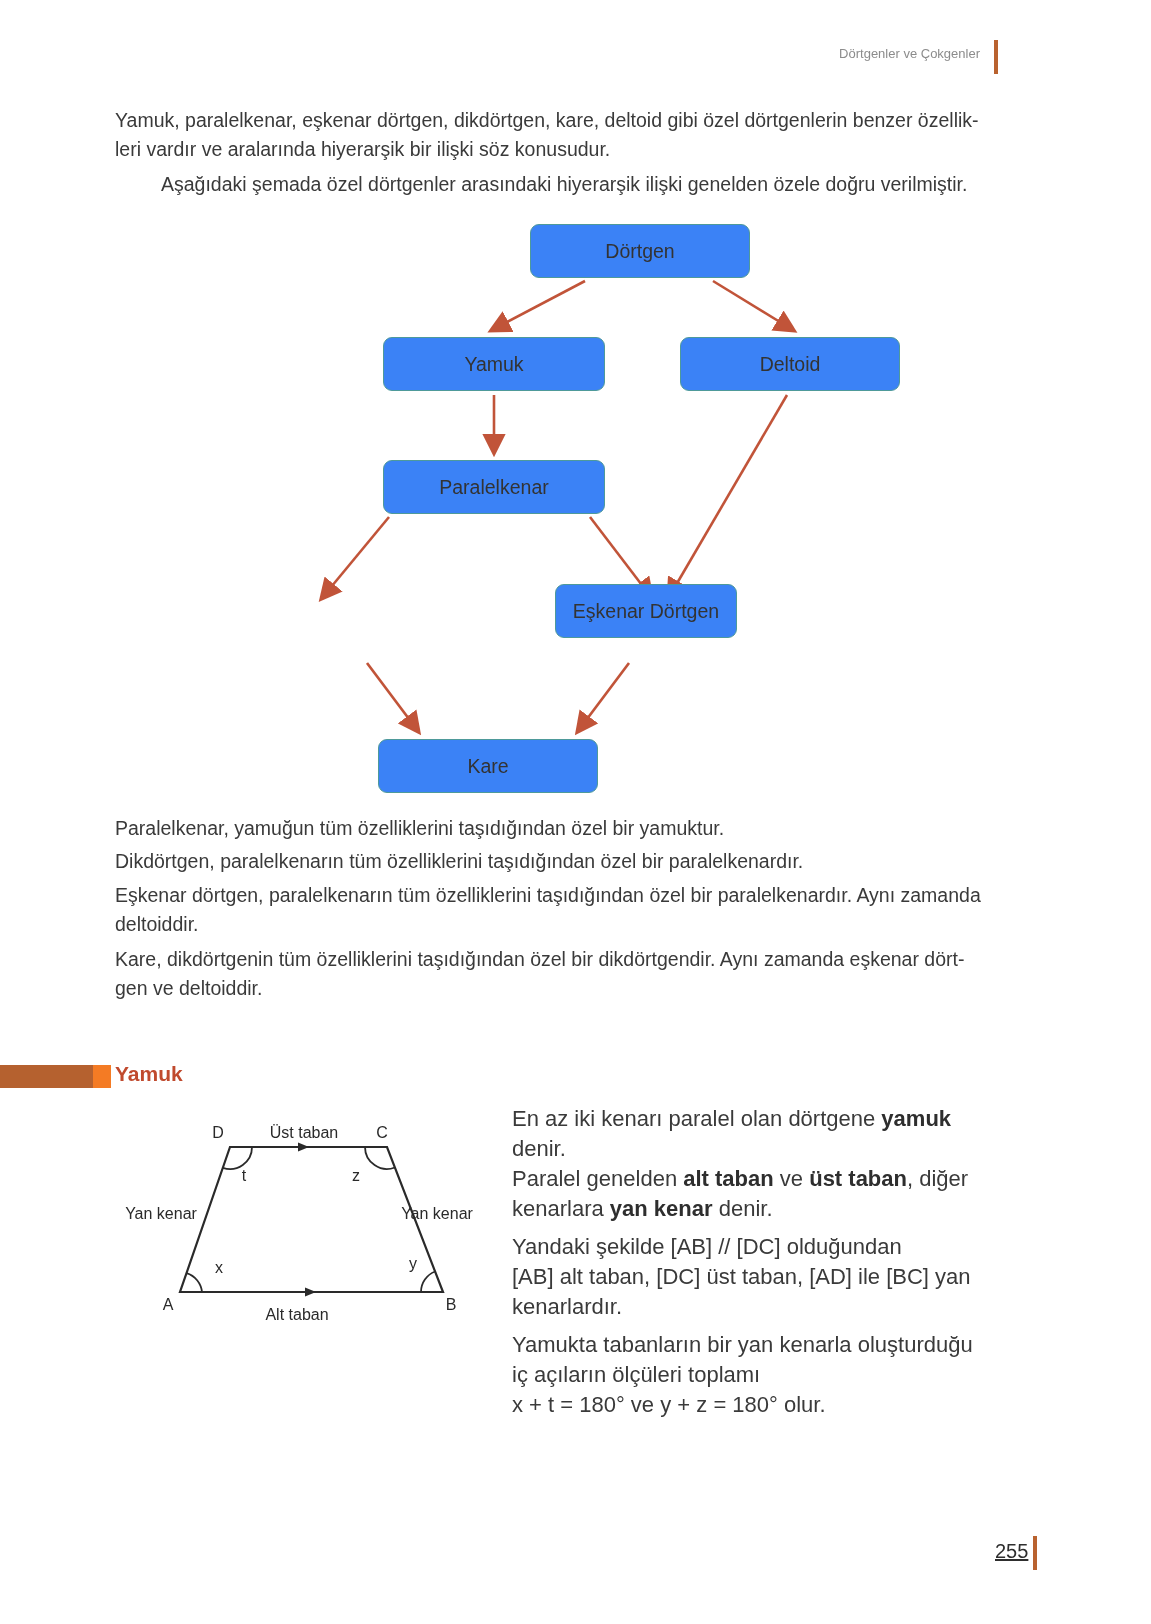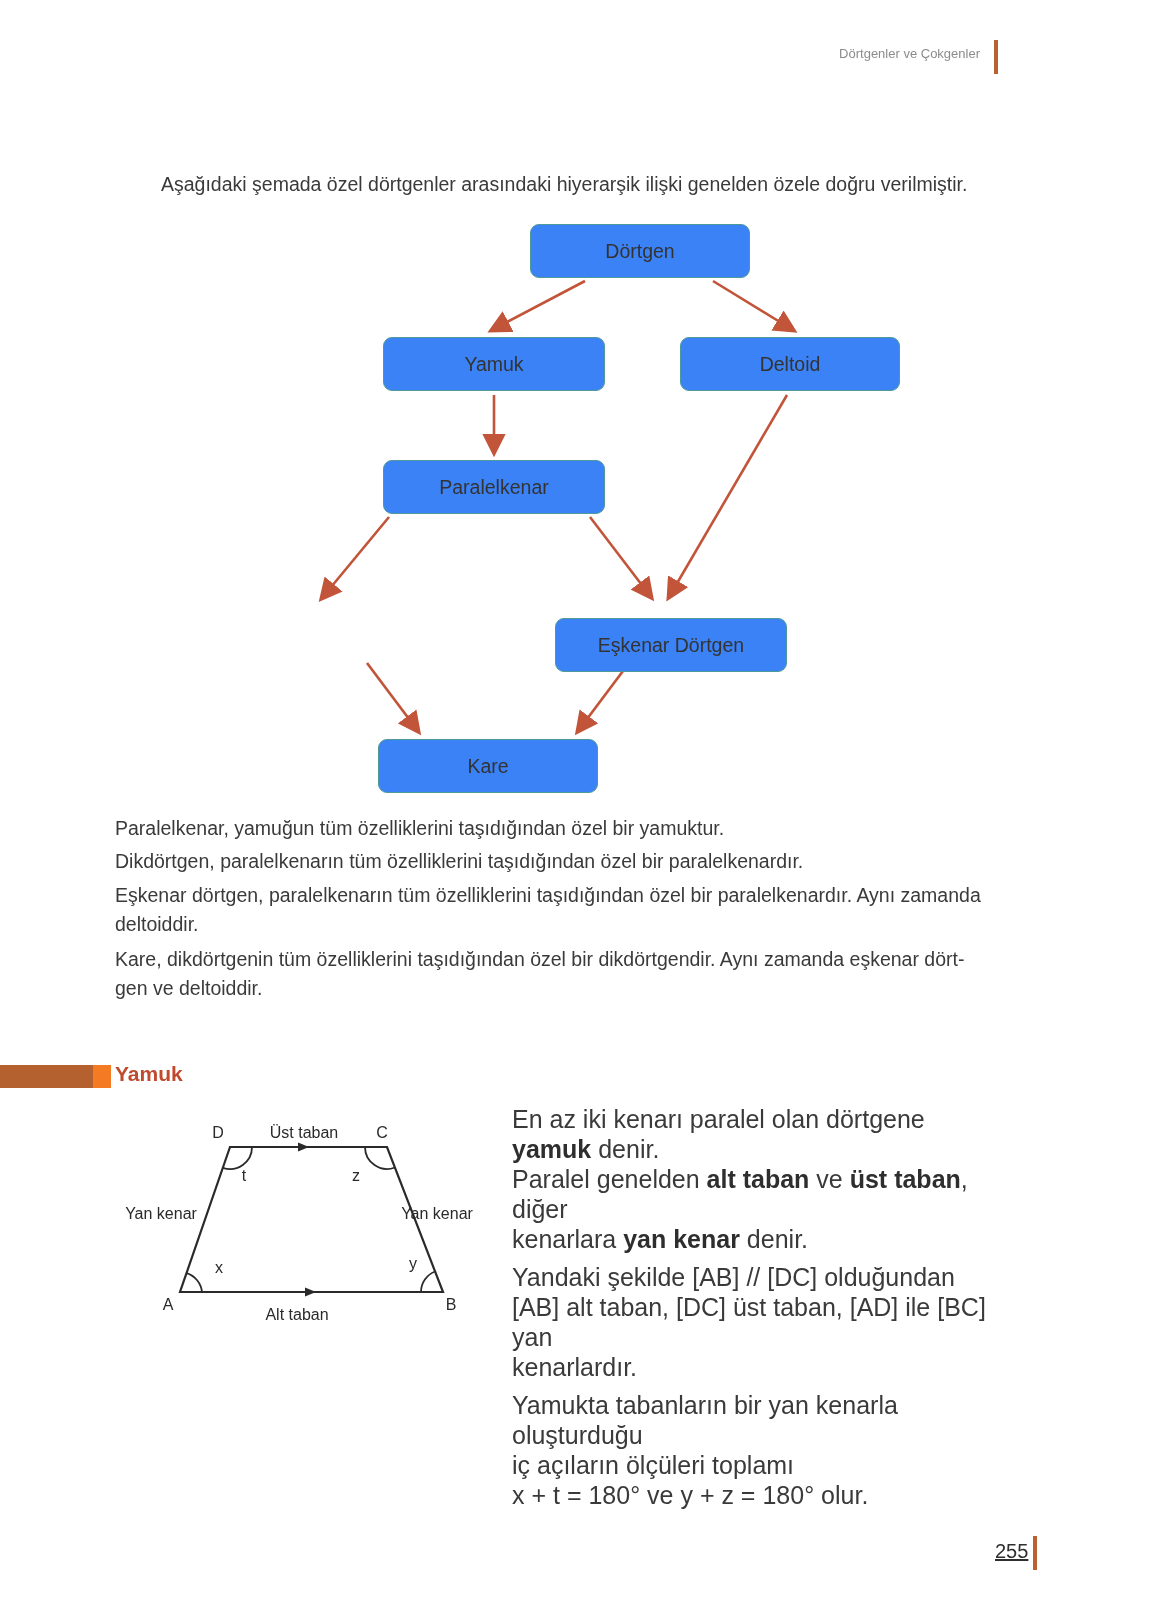--- a/index.html
+++ b/index.html
@@ -33,35 +33,39 @@
   .sec-bar-dark   { position:absolute; left:0;  top:1065px; width:93px;  height:23px; background:#b5612f; }
   .sec-bar-bright { position:absolute; left:93px; top:1065px; width:18px; height:23px; background:#f47b24; }
   .sec-title {
     position:absolute; left:115px; top:1062px;
     font-size:21px; font-weight:bold; color:#c04a2e;
   }
   
   .fig { position:absolute; left:118px; top:1088px; }
   .fig text { font-size:16px; fill:#2a2a2a; font-family:"Liberation Sans", sans-serif; }
   
-  .side { position:absolute; left:512px; top:1104px; width:480px; font-size:25px; line-height:30px; color:#3a3a3a; }
+  .side { position:absolute; left:512px; top:1104px; width:480px; font-size:22px; line-height:30px; color:#3a3a3a; }
   .side .sp { margin-bottom:8px; }
   .side b { color:#2e2e2e; }
   
   .pg-num { position:absolute; left:995px; top:1540px; font-size:20px; color:#2e2e2e;text-decoration:underline; }
   .pg-bar { position:absolute; left:1033px; top:1536px; width:3.5px; height:34px; background:#b9622f; }
 </style>
 </head>
 <body>
 
 <div class="page">
 
   <div class="hdr-title">Dörtgenler ve Çokgenler</div>
   <div class="hdr-bar"></div>
 
+  <div class="para" style="top:106px;">
+    <div>Yamuk, paralelkenar, eşkenar dörtgen, dikdörtgen, kare, deltoid gibi özel dörtgenlerin benzer özellik-</div>
+    <div>leri vardır ve aralarında hiyerarşik bir ilişki söz konusudur.</div>
+  </div>
   <div class="para" style="top:170px;margin-left:46px;">
     <div>Aşağıdaki şemada özel dörtgenler arasındaki hiyerarşik ilişki genelden özele doğru verilmiştir.</div>
   </div>
 
   <div class="diagram">
     <svg class="arrows" width="1151" height="575" viewBox="0 0 1151 575">
       <defs>
         <marker id="ah" markerWidth="9" markerHeight="9" refX="7" refY="4.5" orient="auto">
           <path d="M0,0 L9,4.5 L0,9 z" fill="#c15439"></path>
         </marker>
@@ -74,21 +78,21 @@
         <line x1="590" y1="293" x2="651" y2="373" marker-end="url(#ah)"></line>
         <line x1="787" y1="171" x2="669" y2="373" marker-end="url(#ah)"></line>
         <line x1="367" y1="439" x2="418" y2="507" marker-end="url(#ah)"></line>
         <line x1="629" y1="439" x2="578" y2="507" marker-end="url(#ah)"></line>
       </g>
     </svg>
     <div class="dbox" style="left:530px; top:0;">Dörtgen</div>
     <div class="dbox" style="left:383px; top:113px; width:222px;">Yamuk</div>
     <div class="dbox" style="left:680px; top:113px;">Deltoid</div>
     <div class="dbox" style="left:383px; top:236px; width:222px;">Paralelkenar</div>
-    <div class="dbox" style="left:555px; top:394px; width:232px;">Eşkenar Dörtgen</div>
+    <div class="dbox" style="left:555px; top:360px; width:182px;">Eşkenar Dörtgen</div>
     <div class="dbox" style="left:378px; top:515px;">Kare</div>
   </div>
 
   <div class="para" style="top:814px;">
     <div>Paralelkenar, yamuğun tüm özelliklerini taşıdığından özel bir yamuktur.</div>
   </div>
   <div class="para" style="top:847px;">
     <div>Dikdörtgen, paralelkenarın tüm özelliklerini taşıdığından özel bir paralelkenardır.</div>
   </div>
   <div class="para" style="top:881px;">

